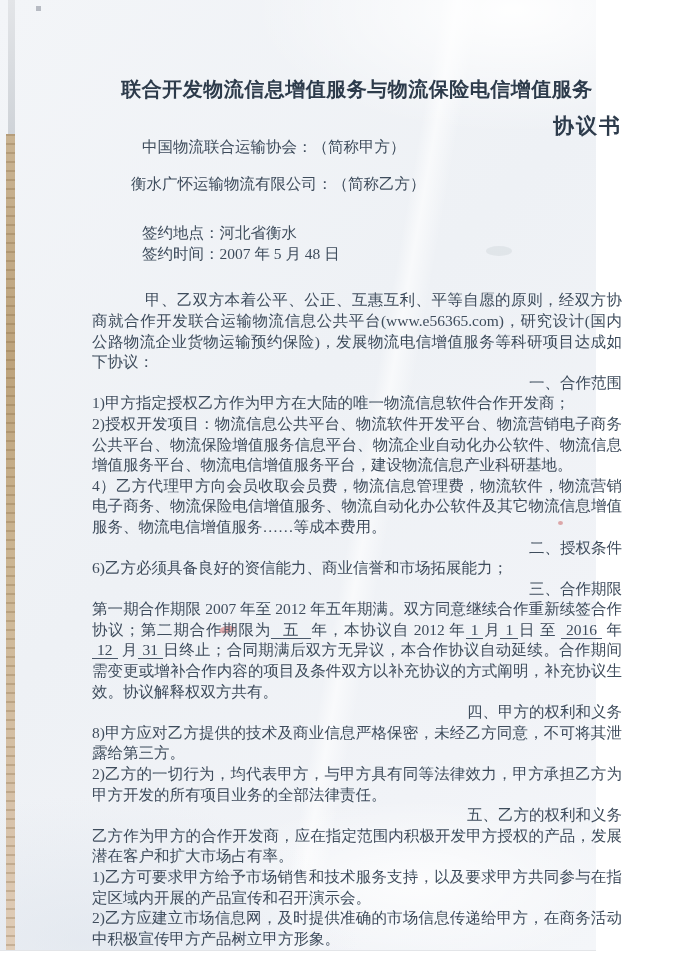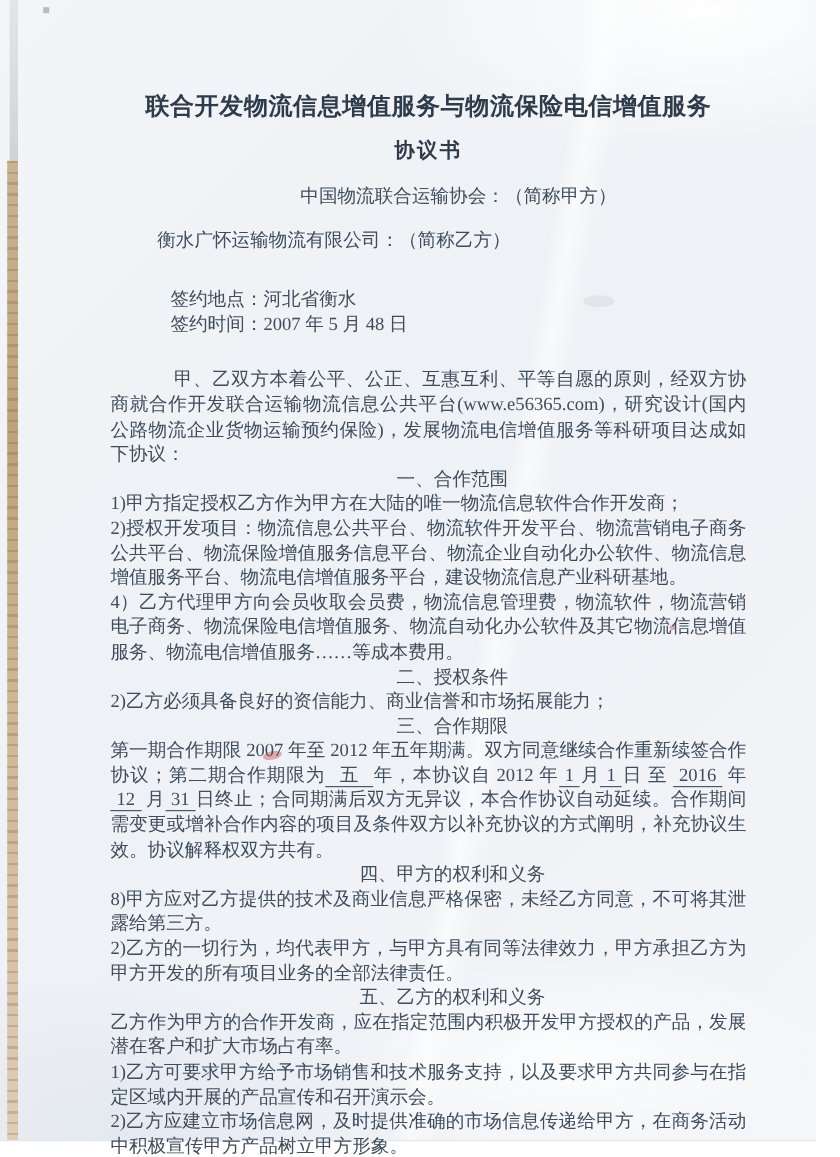--- a/index.html
+++ b/index.html
@@ -1,21 +1,21 @@
 <!DOCTYPE html>
 <html><head>
 <meta charset="utf-8">
 <style>
   html,body{margin:0;padding:0;}
   body{
     width:700px;height:964px;position:relative;background:#ffffff;overflow:hidden;
     font-family:"Liberation Serif","DejaVu Serif",serif;
   }
   .paper{
-    position:absolute;left:0;top:0;width:680px;height:950px;
+    position:absolute;left:0;top:0;width:596px;height:950px;
     background:
       radial-gradient(ellipse 420px 200px at 86% 1%, rgba(255,255,255,.95), rgba(255,255,255,0) 62%),
       radial-gradient(ellipse 460px 240px at 14% 99%, rgba(219,226,235,.55), rgba(255,255,255,0) 60%),
       radial-gradient(ellipse 300px 120px at 70% 93%, rgba(255,255,255,.8), rgba(255,255,255,0) 70%),
       linear-gradient(100deg, rgba(255,255,255,0) 58%, rgba(255,255,255,.6) 60%, rgba(255,255,255,0) 63%),
       linear-gradient(135deg,#f3f5f8 0%,#eef1f5 45%,#f1f3f7 78%,#f4f6f9 100%);
     box-shadow:0 1px 0 #e3e5e8;
   }
   .strip-top{position:absolute;left:8px;top:0;width:7px;height:134px;background:linear-gradient(#e3e5e8,#cfd3d8);}
   .strip-main{
@@ -32,31 +32,31 @@
   .content{
     position:absolute;left:92px;top:76px;width:530px;
     color:#3e4c5c;font-size:15.5px;line-height:20.6px;
     text-align:justify;
   }
   h1.title{
     margin:0 0 0 0;padding:0 6px;font-size:20px;line-height:26px;font-weight:bold;
     color:#2d3b4b;text-align:center;letter-spacing:.5px;
   }
   h2.subtitle{
-    margin:13px 0 0 0;font-size:17px;line-height:22px;font-weight:bold;
-    color:#2d3b4b;text-align:center;letter-spacing:2px;
+    margin:13px 0 0 0;font-size:21px;line-height:22px;font-weight:bold;
+    color:#2d3b4b;text-align:right;letter-spacing:2px;
   }
   p{margin:0;}
   .party{margin-left:50px;text-align:left;}
-  .party-a{margin-top:17px;text-align:center;}
+  .party-a{}
   .party-b{margin-top:16px;margin-left:39px;}
   .sign-place{margin-top:29px;margin-left:50px;text-align:left;}
   .sign-time{margin-left:50px;text-align:left;}
   .intro{margin-top:26px;text-indent:53px;}
-  .heading{text-indent:40px;text-align:center;}
+  .heading{text-indent:40px;text-align:right;}
   .clause{text-align:justify;}
   .fill{border-bottom:1px solid #4a586a;padding:0 5px;}
   .fill-wide{border-bottom:1px solid #4a586a;padding:0 12px;}
 </style>
 </head>
 <body>
 
 <div class="paper">
   <div class="strip-top"></div>
   <div class="strip-main"></div>
@@ -76,21 +76,21 @@
     <p class="sign-time">签约时间：2007 年 5 月 48 日</p>
 
     <p class="intro">甲、乙双方本着公平、公正、互惠互利、平等自愿的原则，经双方协商就合作开发联合运输物流信息公共平台(www.e56365.com)，研究设计(国内公路物流企业货物运输预约保险)，发展物流电信增值服务等科研项目达成如下协议：</p>
 
     <p class="heading">一、合作范围</p>
     <p class="clause">1)甲方指定授权乙方作为甲方在大陆的唯一物流信息软件合作开发商；</p>
     <p class="clause">2)授权开发项目：物流信息公共平台、物流软件开发平台、物流营销电子商务公共平台、物流保险增值服务信息平台、物流企业自动化办公软件、物流信息增值服务平台、物流电信增值服务平台，建设物流信息产业科研基地。</p>
     <p class="clause">4）乙方代理甲方向会员收取会员费，物流信息管理费，物流软件，物流营销电子商务、物流保险电信增值服务、物流自动化办公软件及其它物流信息增值服务、物流电信增值服务……等成本费用。</p>
 
     <p class="heading">二、授权条件</p>
-    <p class="clause">2)乙方必须具备良好的资信能力、商业信誉和市场拓展能力；</p>
+    <p class="clause">6)乙方必须具备良好的资信能力、商业信誉和市场拓展能力；</p>
 
     <p class="heading">三、合作期限</p>
     <p class="clause"><span>第一期合作期限 2007 年至 2012 年五年期满。双方同意继续合作重新续签合作协议；第二期合作期限为</span><span class="fill-wide">五</span><span>年，本协议自 2012 年</span><span class="fill">1</span><span>月</span><span class="fill">1</span><span>日 至 </span><span class="fill">2016</span><span> 年</span><span class="fill">12</span><span> 月</span><span class="fill">31</span><span>日终止；合同期满后双方无异议，本合作协议自动延续。合作期间需变更或增补合作内容的项目及条件双方以补充协议的方式阐明，补充协议生效。协议解释权双方共有。</span></p>
 
     <p class="heading">四、甲方的权利和义务</p>
     <p class="clause">8)甲方应对乙方提供的技术及商业信息严格保密，未经乙方同意，不可将其泄露给第三方。</p>
     <p class="clause">2)乙方的一切行为，均代表甲方，与甲方具有同等法律效力，甲方承担乙方为甲方开发的所有项目业务的全部法律责任。</p>
 
     <p class="heading">五、乙方的权利和义务</p>
     <p class="clause">乙方作为甲方的合作开发商，应在指定范围内积极开发甲方授权的产品，发展潜在客户和扩大市场占有率。</p>

